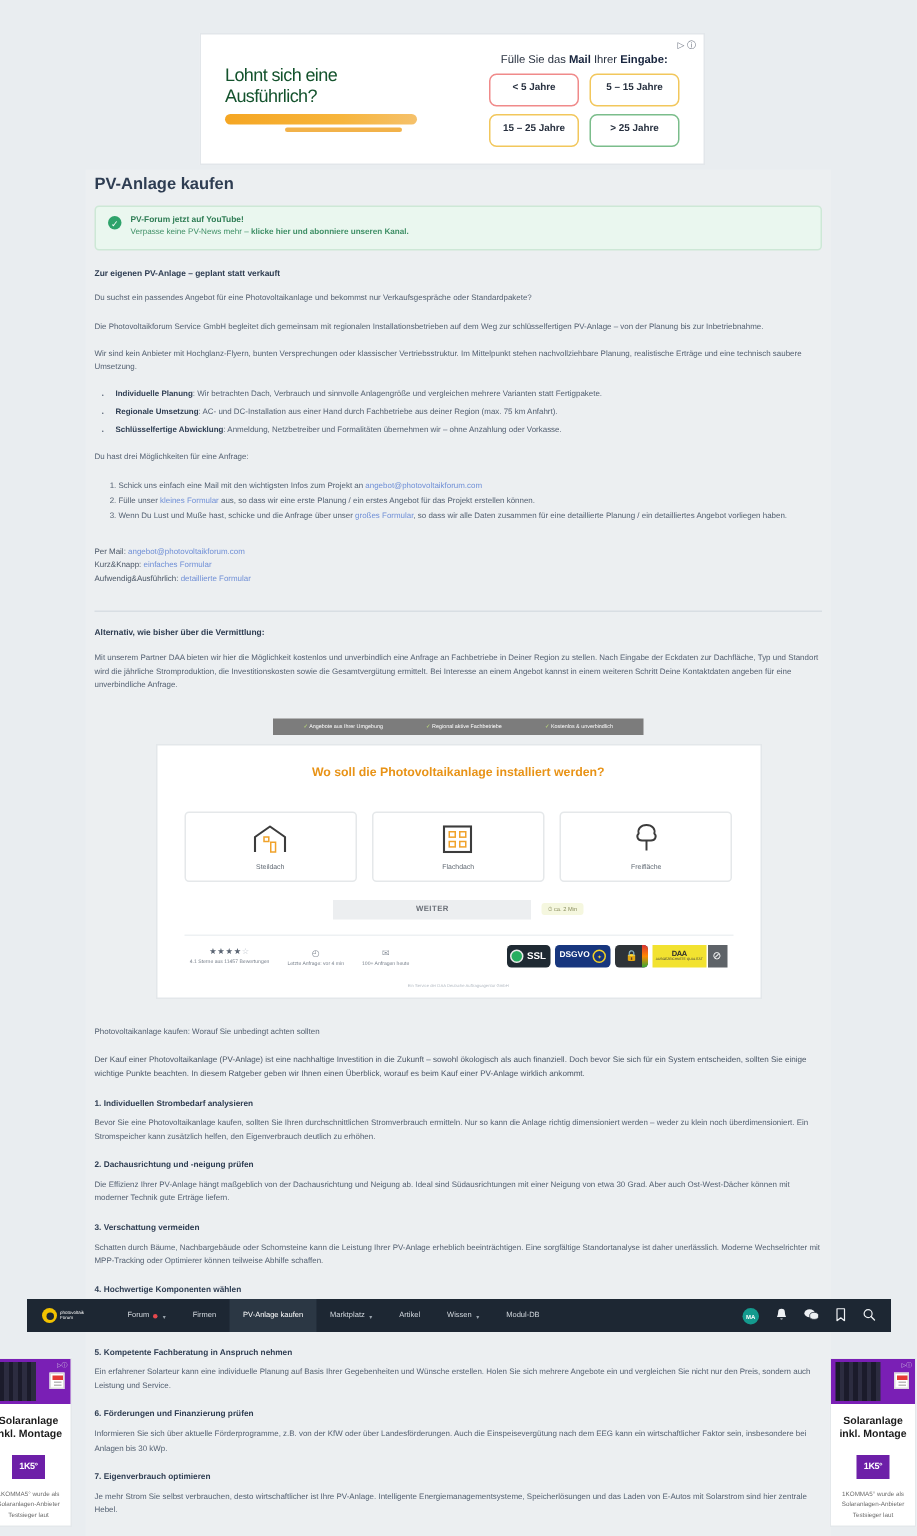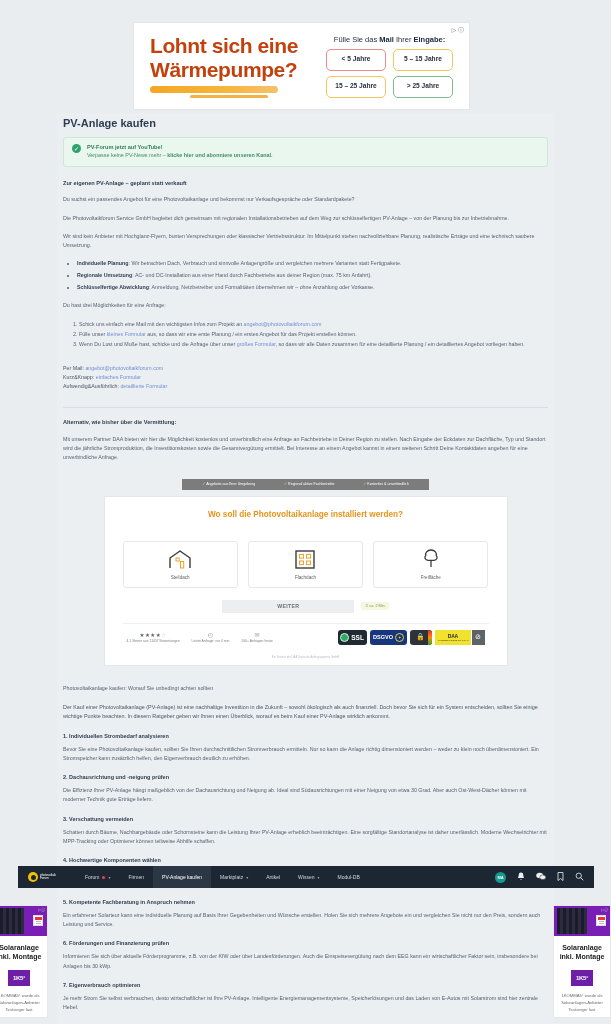--- a/index.html
+++ b/index.html
@@ -20,22 +20,22 @@
     position: absolute; left: 133px; top: 22px;
     width: 337px; height: 88px;
     background: #ffffff;
     border: 1px solid #e2e6ea;
     display: flex; align-items: center;
   }
   .ad-left {
     width: 186px; padding-left: 16px;
   }
   .ad-head {
-    font-weight: bold; color: #c2410c;
-    font-size: 21px; line-height: 1.12; letter-spacing: -0.4px;
+    font-weight: normal; color: #14532d;
+    font-size: 12px; line-height: 1.12; letter-spacing: -0.4px;
   }
   .ad-underline {
     margin-top: 5px; width: 128px; height: 7px;
     background: linear-gradient(90deg,#f5a623 0%, #f7b53c 60%, #f5c16b 100%);
     border-radius: 4px;
   }
   .ad-underline2 {
     margin-top: 2px; margin-left: 40px; width: 78px; height: 3px;
     background: #f0a52a; border-radius: 3px; opacity: .85;
   }
@@ -290,21 +290,21 @@
   }
 </style>
 </head>
 <body>
 
 <div class="top-ad-wrap">
   <div class="top-ad">
     <div class="ad-choice-mark">▷ ⓘ</div>
     <div class="ad-left">
       <div class="ad-head">Lohnt sich eine</div>
-      <div class="ad-head">Wärmepumpe?</div>
+      <div class="ad-head">Ausführlich?</div>
       <div class="ad-underline"></div>
       <div class="ad-underline2"></div>
     </div>
     <div class="ad-right">
       <div class="ad-q">
         <span>Fülle Sie das </span><b>Mail</b><span> Ihrer </span><b>Eingabe:</b>
       </div>
       <div class="ad-opts">
         <div class="ad-opt o1">&lt; 5 Jahre</div>
         <div class="ad-opt o2">5 – 15 Jahre</div>

